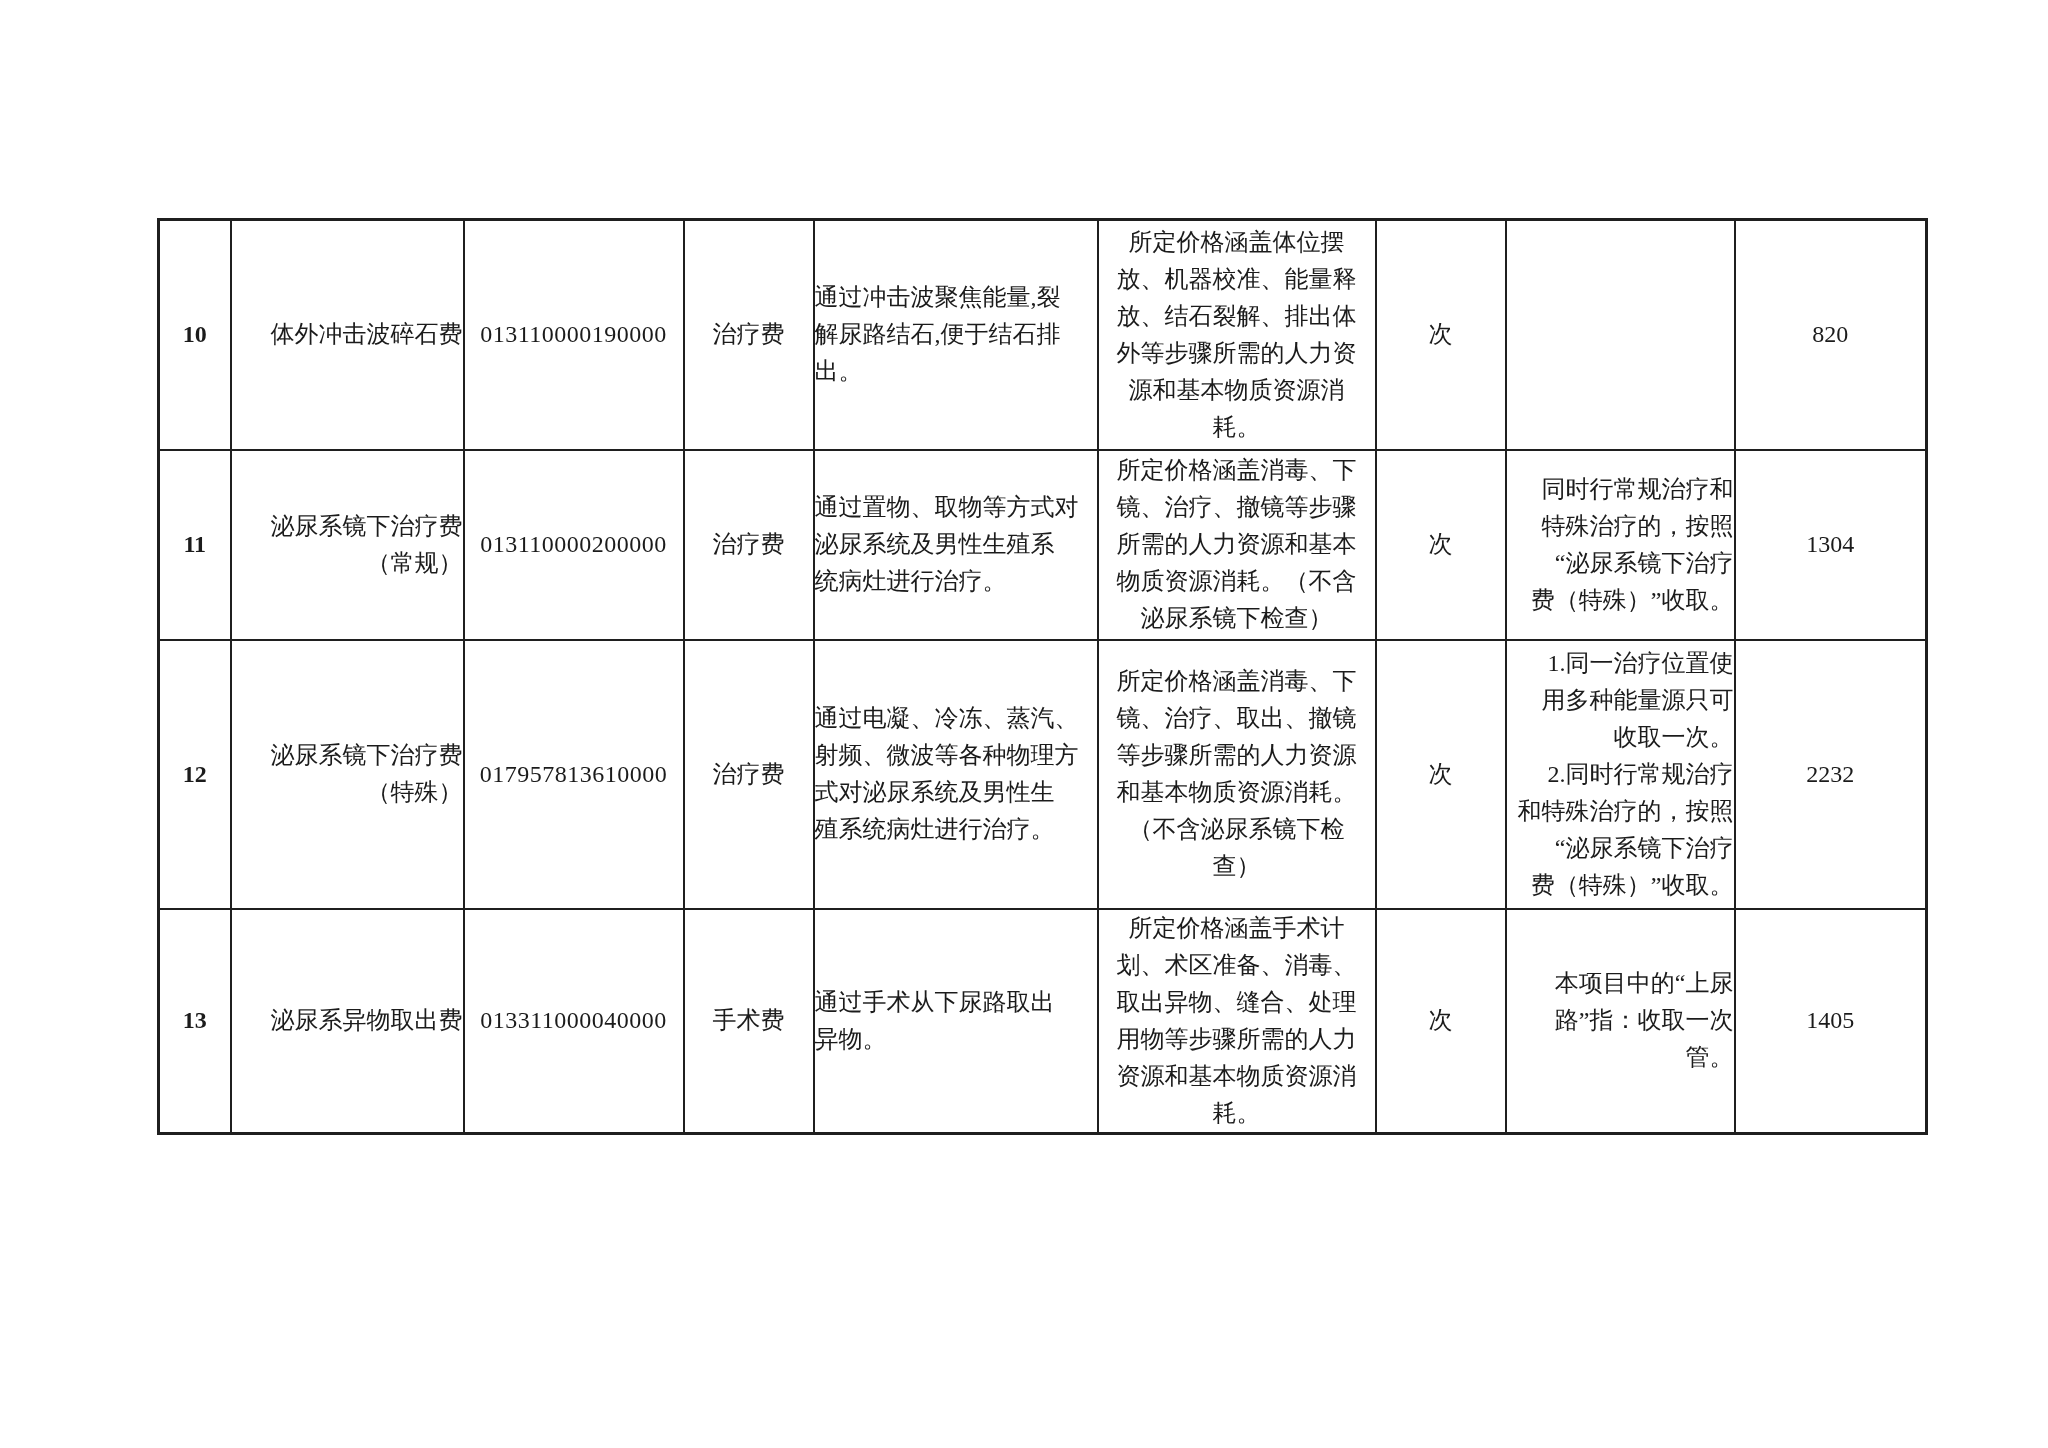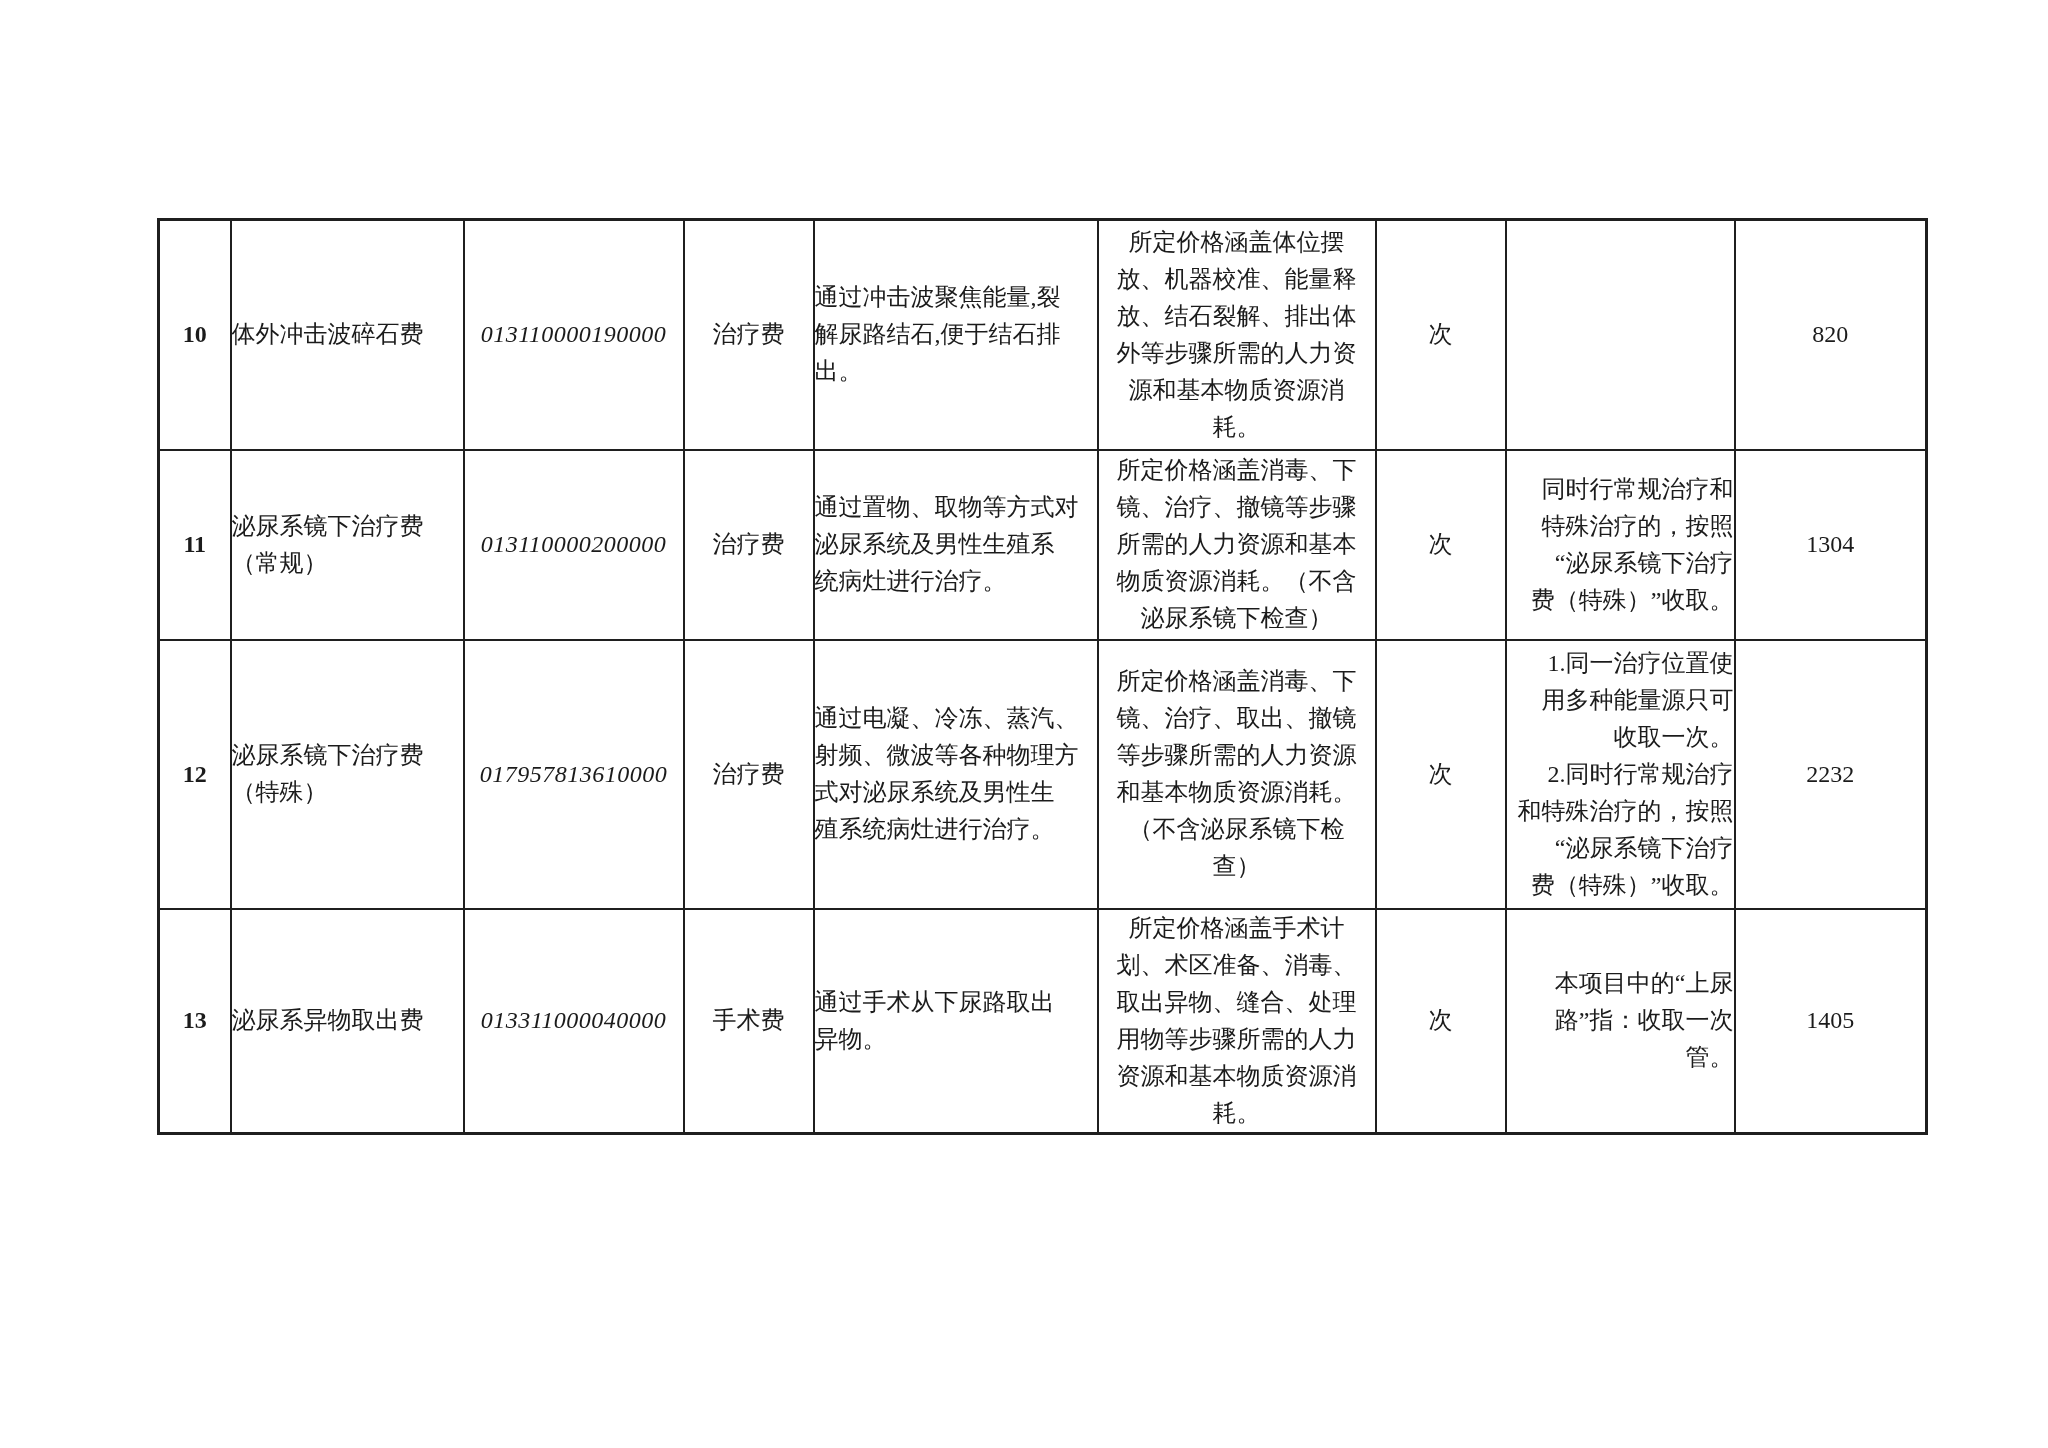--- a/index.html
+++ b/index.html
@@ -34,22 +34,22 @@
     color: #1b1b1b;
     overflow: hidden;
     padding: 0;
   }
   tr.r0 { height: 230px; }
   tr.r1 { height: 190px; }
   tr.r2 { height: 269px; }
   tr.r3 { height: 225px; }
 
   td.c-seq   { text-align: center; font-size: 25px; font-weight: bold; }
-  td.c-name  { text-align: left; padding: 0 12px 0 16px; }
-  td.c-code  { text-align: center; font-size: 25px; letter-spacing: 0.5px; font-style: italic; }
+  td.c-name  { text-align: right; padding: 0 12px 0 16px; }
+  td.c-code  { text-align: center; font-size: 25px; letter-spacing: 0.5px; }
   td.c-cat   { text-align: center; }
   td.c-desc  { text-align: left; padding: 0 3px; }
   td.c-cov   { text-align: center; padding: 0 11px; }
   td.c-unit  { text-align: center; }
   td.c-notes { text-align: right; padding: 0 2px 0 4px; }
   td.c-price { text-align: center; font-size: 25px; }
 </style>
 </head>
 <body>
 

